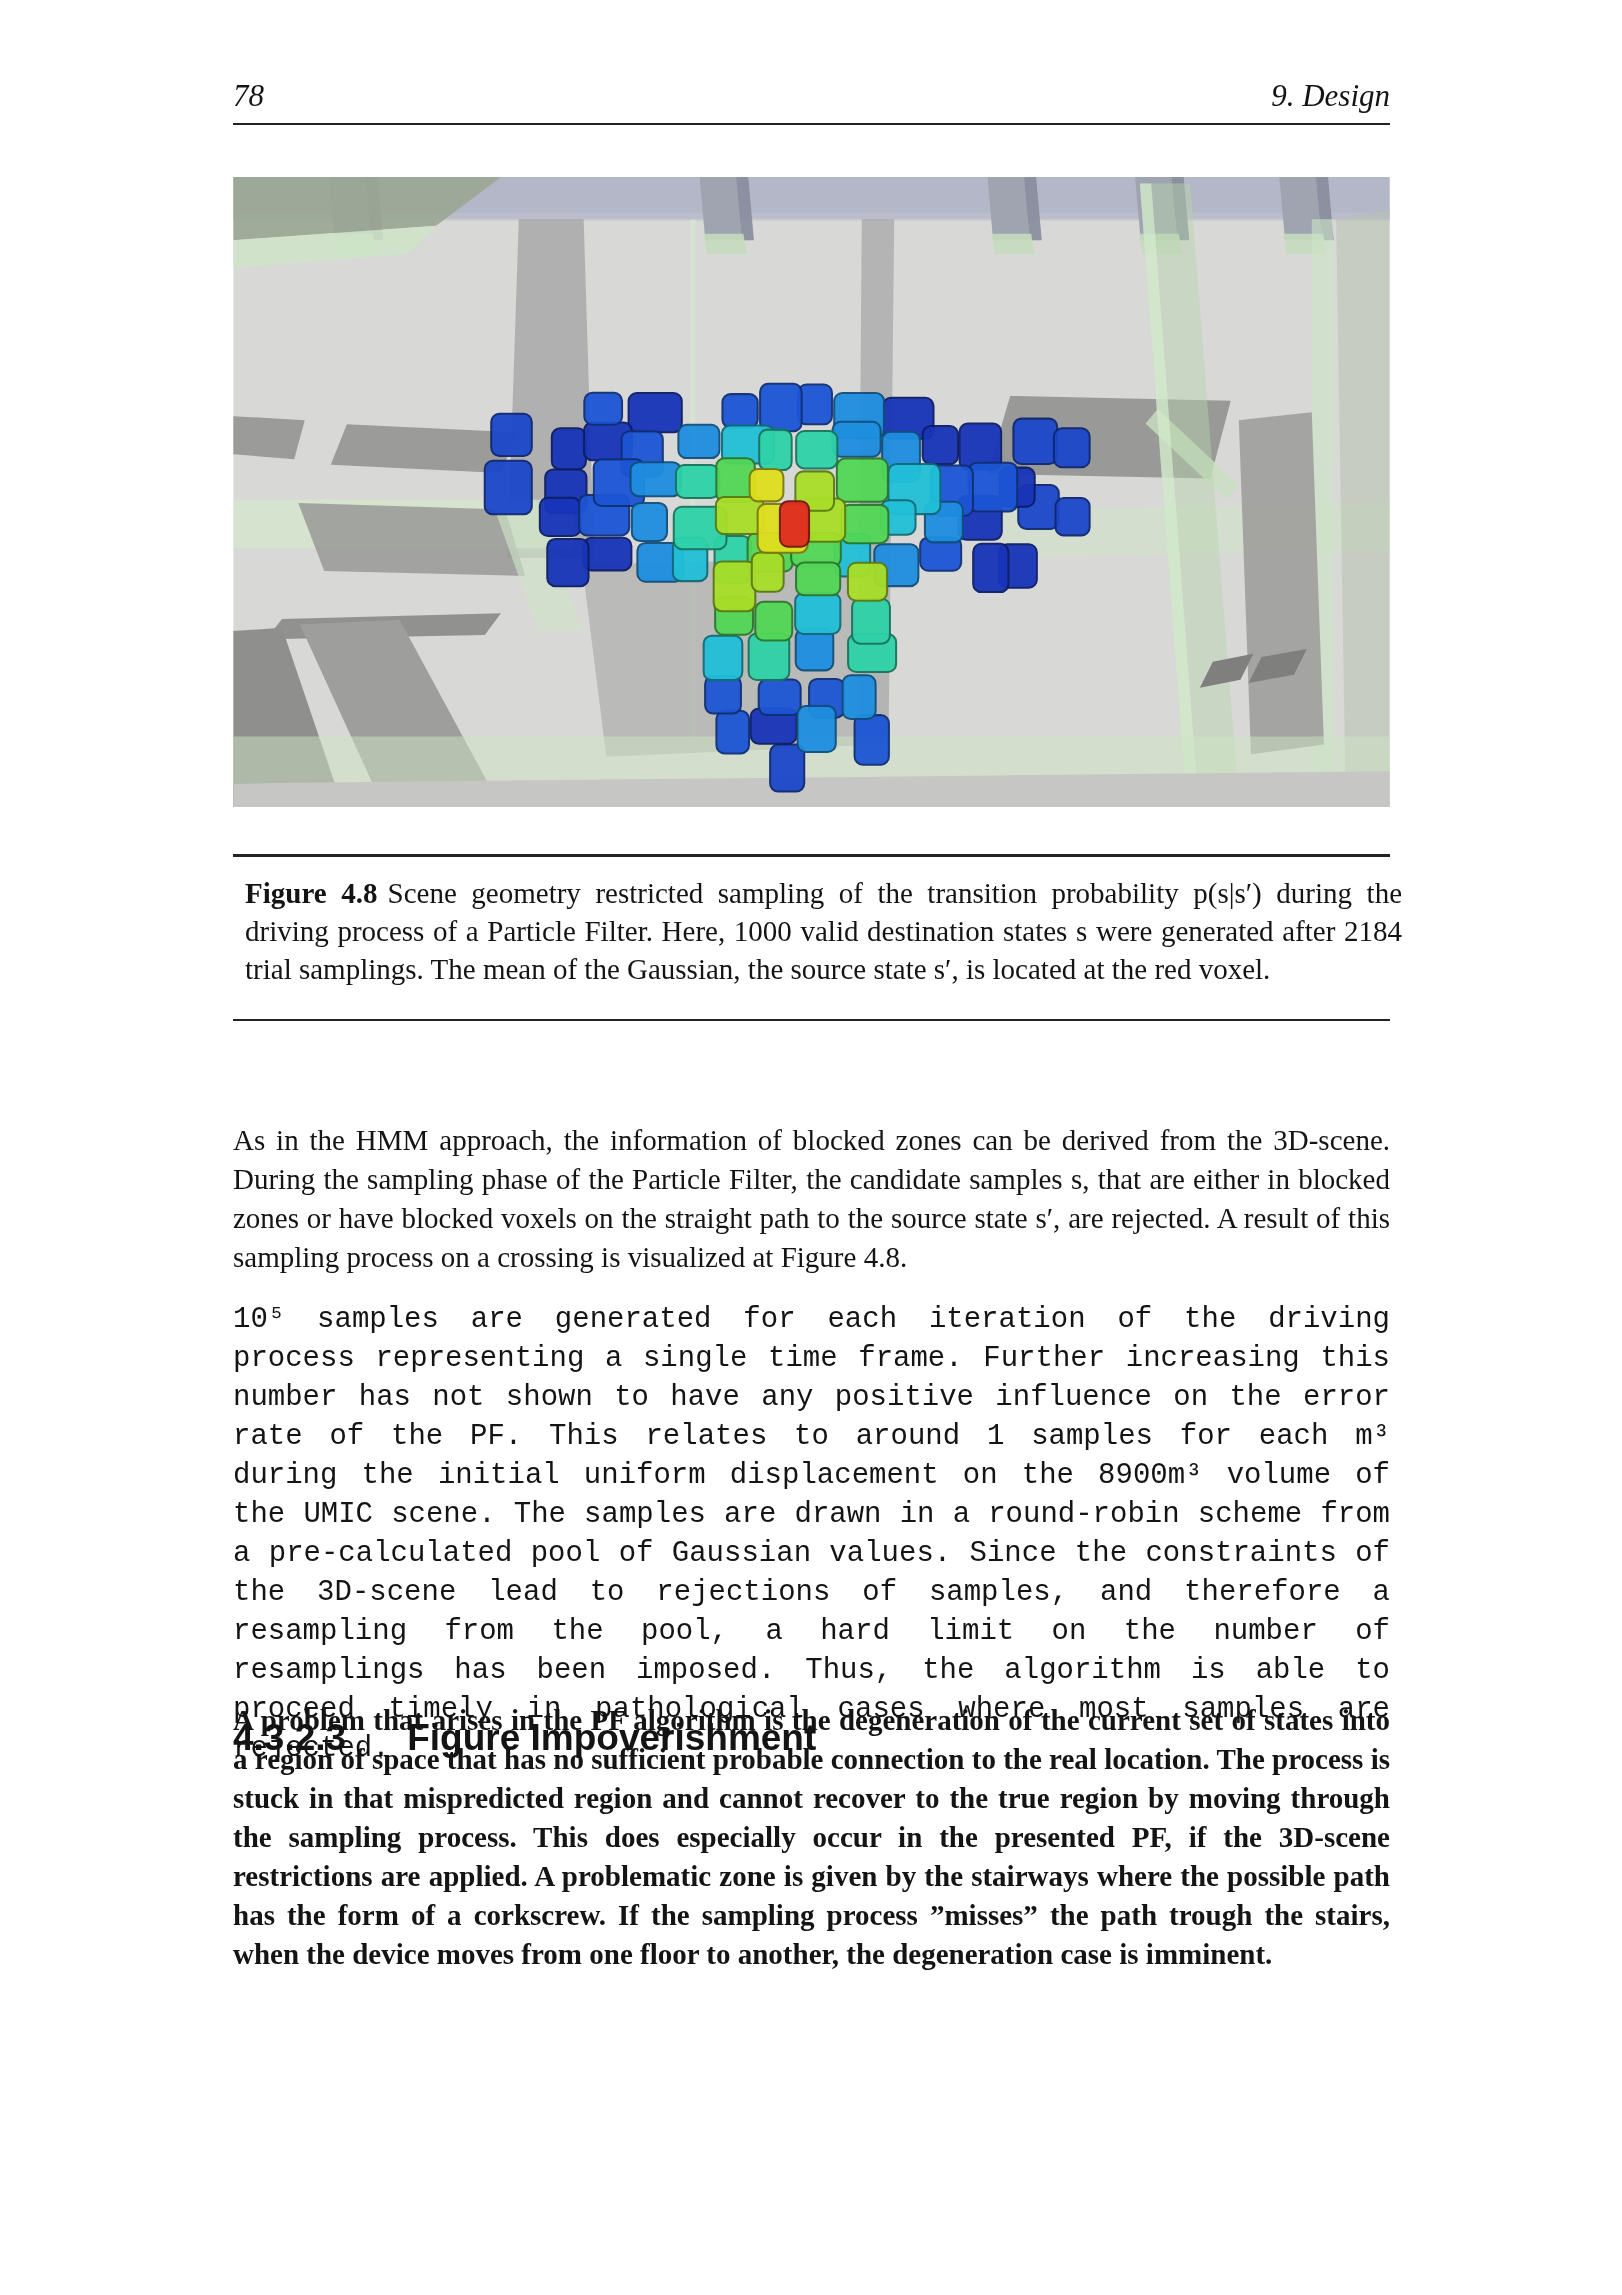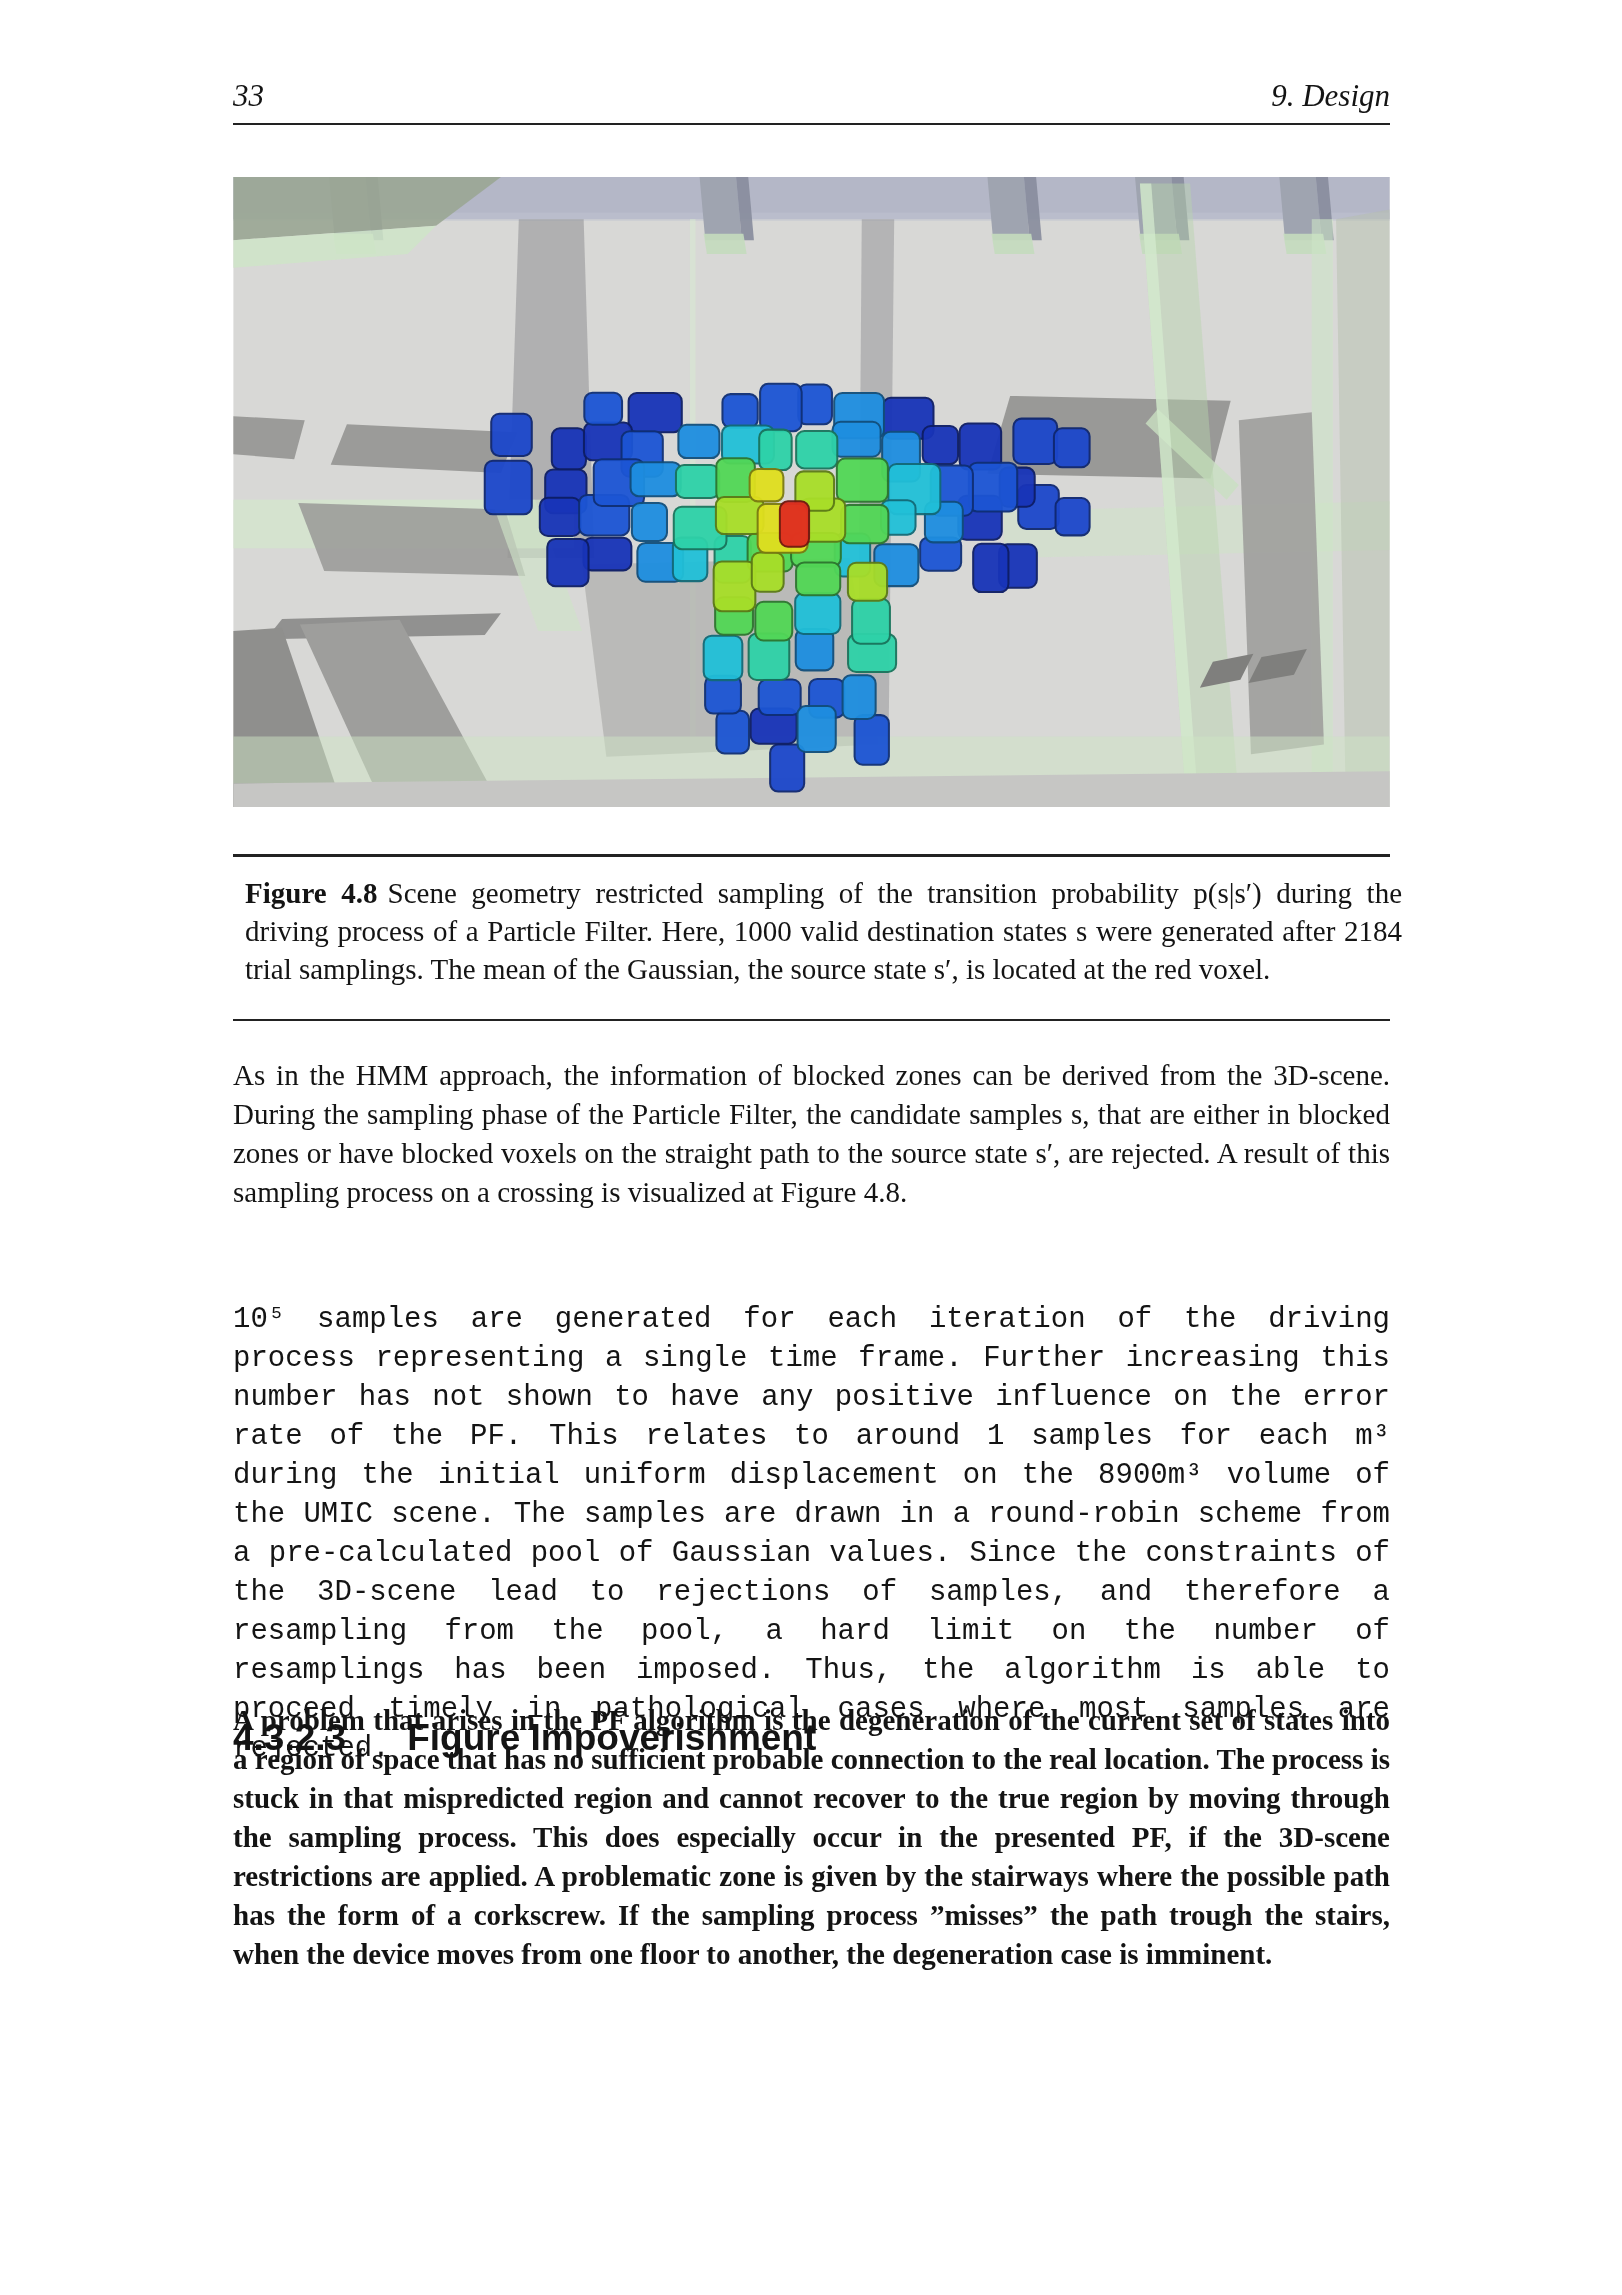--- a/index.html
+++ b/index.html
@@ -11,33 +11,33 @@
   .rule{position:absolute;left:233px;width:1157px;background:#222;height:2.4px;}
   .rule.hdr-rule{top:123px;}
   .rule.cap-top{top:854px;height:3.2px;}
   .rule.cap-bot{top:1019px;}
   .figure{position:absolute;left:233px;top:177px;width:1157px;height:630px;display:block;}
   .caption{position:absolute;left:233px;top:862px;width:1157px;margin:12px;
            font-size:29px;line-height:38px;text-align:justify;}
   .cap-label{font-weight:bold;margin-right:0.35em;}
   .bodytext{position:absolute;left:233px;width:1157px;margin:0;
             font-size:29px;line-height:39px;text-align:justify;hyphens:none;}
-  .p1{top:1056px;}
+  .p1{top:1121px;}
   .p2{top:1300px;font-family:Liberation Mono, monospace;}
   .p3{top:1701px;font-weight:bold;}
   .heading{position:absolute;left:233px;top:1717px;width:1157px;margin:0;
            font-family:"Liberation Sans",sans-serif;font-weight:bold;font-size:37px;line-height:42px;}
   .sec-num{margin-right:61px;}
 </style>
 </head>
 <body>
 
 <div class="page">
 
-  <span class="hdr left">33</span>
+  <span class="hdr left">78</span>
   <span class="hdr right">9. Design</span>
   <div class="rule hdr-rule"></div>
 
   <svg class="figure" viewBox="0 0 1426 777" xmlns="http://www.w3.org/2000/svg">
 
     <g>
       <rect x="0" y="0" width="1426" height="777" fill="#d8d8d6"></rect>
       <rect x="0" y="0" width="1426" height="52" fill="#b4b7c7"></rect>
       <rect x="0" y="44" width="1426" height="10" fill="#c0c3d0" opacity="0.55"></rect>
     </g>

